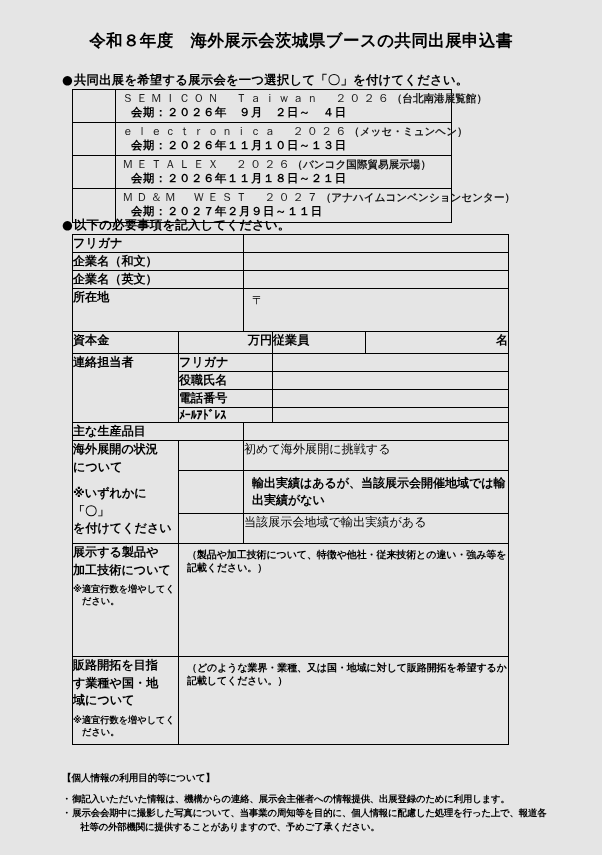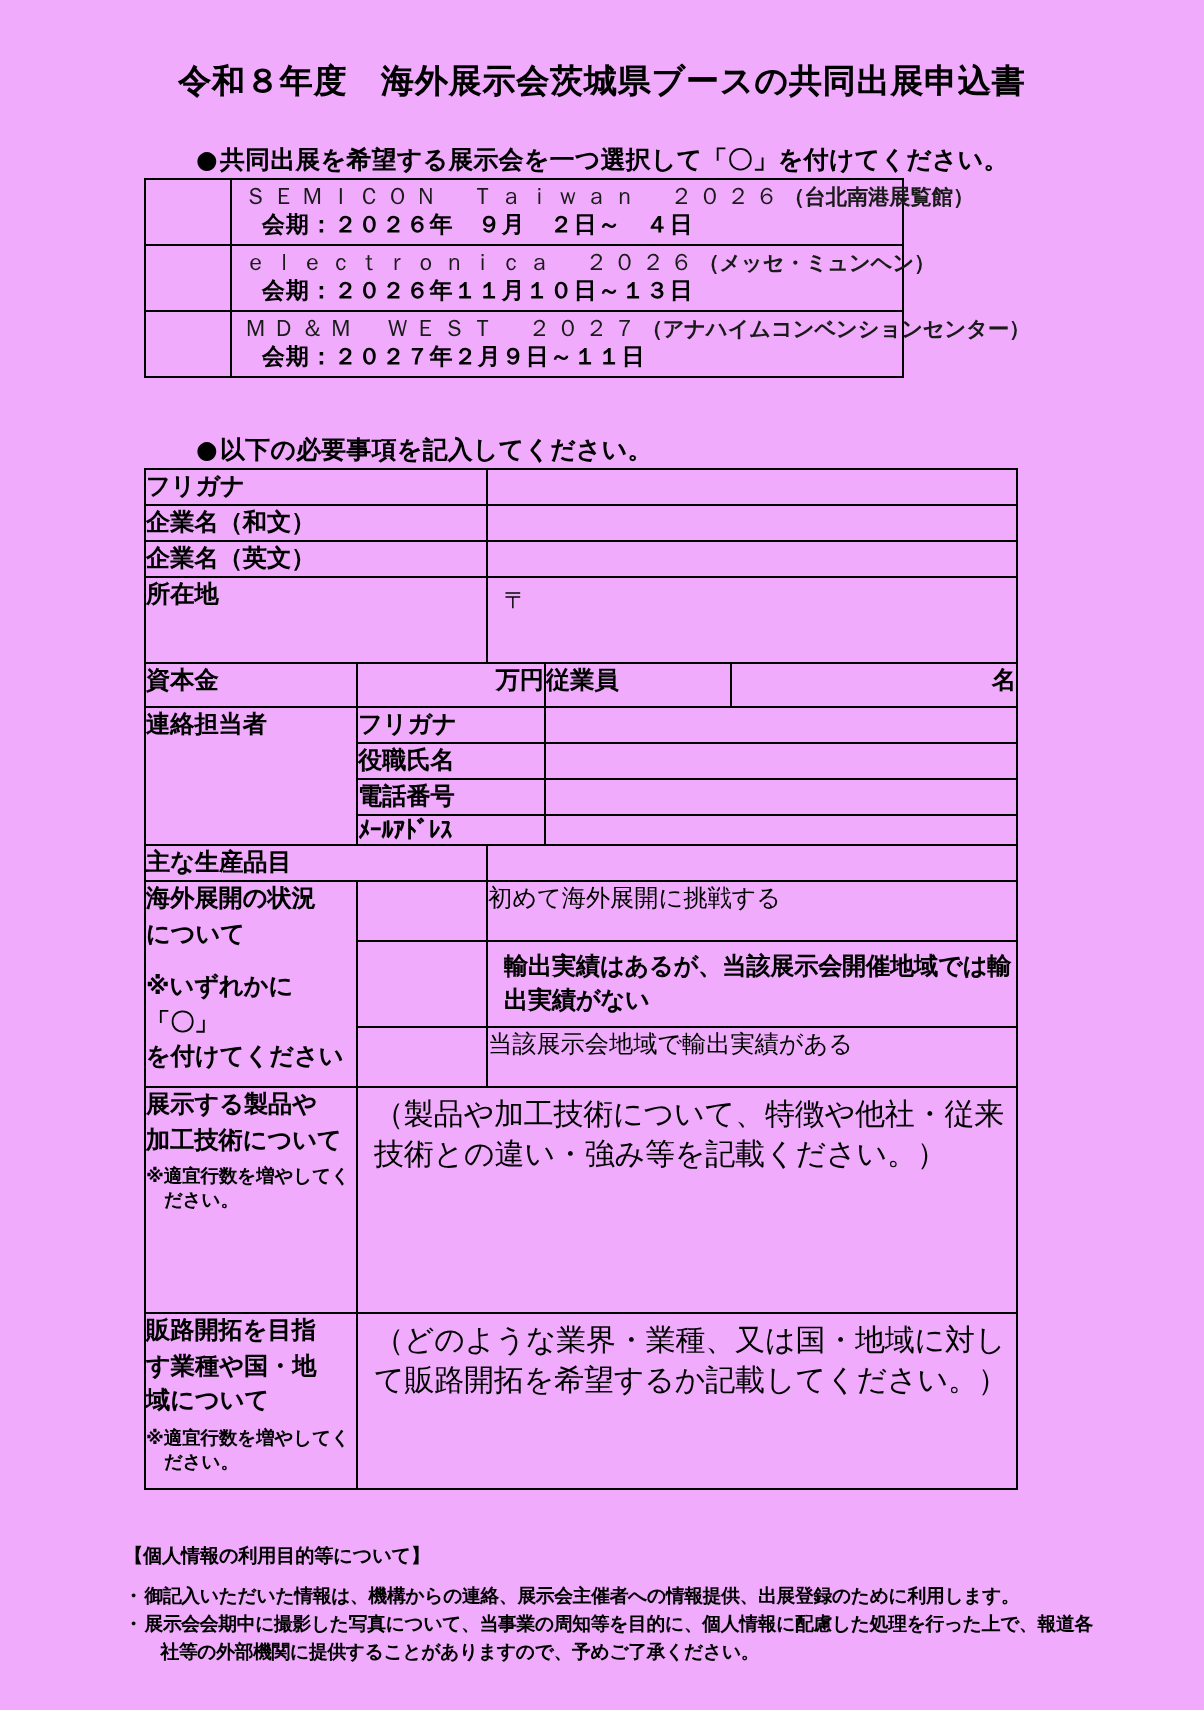--- a/index.html
+++ b/index.html
@@ -8,21 +8,21 @@
     background: #ffffff;
   }
   body {
     font-family: "Liberation Serif", "DejaVu Serif", serif;
     color: #000000;
   }
   .page {
     position: relative;
     width: 602px;
     height: 855px;
-    background: #f0abfc;
+    background: #e5e5e5;
     overflow: hidden;
     box-sizing: border-box;
   }
 
   
   .doc-title {
     position: absolute;
     left: 0;
     top: 30px;
     width: 602px;
@@ -35,21 +35,20 @@
   }
 
   
   .sec-head {
     position: absolute;
     font-family: "DejaVu Sans", sans-serif;
     font-weight: bold;
     font-size: 12.4px;
     white-space: nowrap;
     letter-spacing: 0.2px;
-    margin-left: 36px;
   }
   .sec-head .bullet {
     display: inline-block;
     margin-right: 1px;
   }
   #sec-head-1 { left: 62px; top: 72px; }
   #sec-head-2 { left: 62px; top: 217px; }
 
   
   .tbl {
@@ -168,22 +167,22 @@
     vertical-align: middle;
     font-size: 12.6px;
   }
   .opt-text.small {
     font-size: 9.1px;
     font-weight: bold;
     padding: 4px 0 4px 8px;
     letter-spacing: -0.1px;
   }
   .hint {
-    font-size: 15px;
-    font-weight: normal;
+    font-size: 10px;
+    font-weight: bold;
     padding: 4px 0 0 8px;
     letter-spacing: -0.1px;
     line-height: 1.3;
   }
 
   
   .footer {
     position: absolute;
     left: 62px;
     top: 772px;
@@ -235,20 +234,27 @@
         <td class="info-cell">
           <div class="ex-name"><span>ＳＥＭＩＣＯＮ　Ｔａｉｗａｎ　２０２６</span><span class="venue">（台北南港展覧館）</span></div>
           <div class="ex-period">会期：２０２６年　９月　２日～　４日</div>
         </td>
       </tr>
       <tr>
         <td class="mark-cell"></td>
         <td class="info-cell">
           <div class="ex-name"><span>ｅｌｅｃｔｒｏｎｉｃａ　２０２６</span><span class="venue">（メッセ・ミュンヘン）</span></div>
           <div class="ex-period">会期：２０２６年１１月１０日～１３日</div>
+        </td>
+      </tr>
+      <tr>
+        <td class="mark-cell"></td>
+        <td class="info-cell">
+          <div class="ex-name"><span>ＭＥＴＡＬＥＸ　２０２６</span><span class="venue">（バンコク国際貿易展示場）</span></div>
+          <div class="ex-period">会期：２０２６年１１月１８日～２１日</div>
         </td>
       </tr>
       <tr>
         <td class="mark-cell"></td>
         <td class="info-cell">
           <div class="ex-name"><span>ＭＤ＆Ｍ　ＷＥＳＴ　２０２７</span><span class="venue">（アナハイムコンベンションセンター）</span></div>
           <div class="ex-period">会期：２０２７年２月９日～１１日</div>
         </td>
       </tr>
     </tbody>

